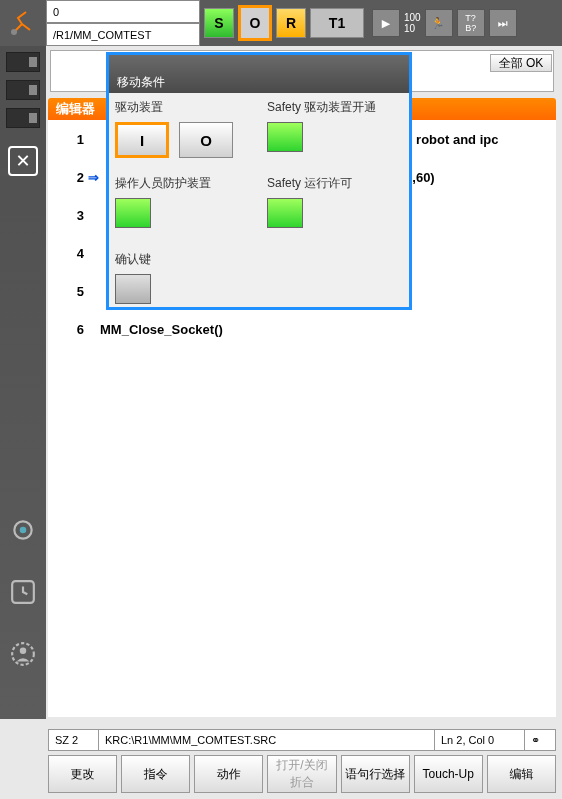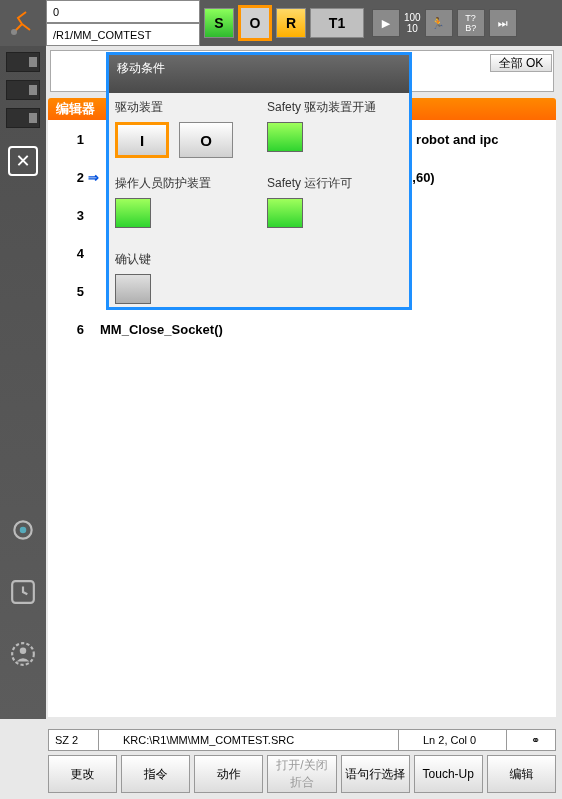--- a/index.html
+++ b/index.html
@@ -11,21 +11,21 @@
 .robot-icon { width:30px; height:30px; }
 .topbar-info { width: 154px; display:flex; flex-direction:column; }
 .topbar-info-row { flex:1; background:#fff; border:1px solid #888; font-size:11px; padding:2px 6px; display:flex; align-items:center; }
 .topbar-buttons { display:flex; gap:4px; align-items:center; padding:0 4px; }
 .sq-btn { width:30px; height:30px; border:1px solid #888; display:flex; align-items:center; justify-content:center; font-weight:bold; font-size:14px; }
 .sq-s { background: linear-gradient(#8aff5a,#2fbb2f); }
 .sq-o { background:#d0d0d0; border:3px solid #ff9500; width:34px; height:36px; }
 .sq-r { background: linear-gradient(#ffd966,#ffb000); }
 .sq-t1 { background:#c0c0c0; width:54px; }
 .topbar-right { display:flex; align-items:center; gap:4px; margin-left:4px; }
-.speed-box { color:#fff; font-size:10px; line-height:11px;text-align:center; }
+.speed-box { color:#fff; font-size:10px; line-height:11px; }
 .icon-btn { width:28px; height:28px; background:#8a8a8a; border:1px solid #555; display:flex; align-items:center; justify-content:center; color:#fff; font-size:11px; }
 
 
 .sidebar { position:absolute; top:46px; left:0; width:46px; bottom:80px; background: linear-gradient(#4f4f4f,#5c5c5c); display:flex; flex-direction:column; align-items:center; padding-top:6px; gap:8px; }
 .sb-item { width:34px; height:20px; background:#303030; border:1px solid #222; position:relative; }
 .sb-item::after { content:""; position:absolute; right:2px; top:4px; width:8px; height:10px; background:#888; }
 .sb-icon { width:34px; height:34px; display:flex; align-items:center; justify-content:center; color:#ccc; margin-top:20px; }
 .sb-close { width:30px; height:30px; border:2px solid #fff; border-radius:4px; color:#fff; font-size:18px; display:flex; align-items:center; justify-content:center; margin-top:10px; }
 
 
@@ -37,31 +37,31 @@
 .editor-header { position:absolute; top:98px; left:48px; right:6px; height:22px; background:linear-gradient(#ff8800,#ff6a00); color:#fff; font-size:13px; font-weight:bold; padding-left:8px; display:flex; align-items:center; border-radius:3px 3px 0 0; }
 
 
 .code-area { position:absolute; top:120px; left:48px; right:6px; bottom:82px; background:#fff; font-family: monospace; font-size:13px; }
 .code-line { display:flex; align-items:center; height:38px; padding-left:12px; }
 .line-num { width:24px; text-align:right; font-weight:bold; color:#000; margin-right:16px; }
 .line-arrow { color:#0050dd; font-weight:bold; margin-left:-12px; }
 .code-text { font-weight:bold; }
 
 
-.statusbar { position:absolute; bottom:48px; left:48px; right:6px; height:22px; background:#fff; border:1px solid #999; display:flex; font-size:11px;gap:18px; }
+.statusbar { position:absolute; bottom:48px; left:48px; right:6px; height:22px; background:#fff; border:1px solid #999; display:flex; font-size:11px; }
 .status-seg { border-right:1px solid #999; padding:2px 6px; display:flex; align-items:center; }
 
 
 .bottom-buttons { position:absolute; bottom:6px; left:48px; right:6px; height:38px; display:flex; gap:4px; }
 .bot-btn { flex:1; border:1px solid #999; background:linear-gradient(#fff,#ddd); font-size:12px; display:flex; align-items:center; justify-content:center; text-align:center; padding:2px; }
 .bot-btn.disabled { color:#999; }
 
 
 .popup { position:absolute; top:52px; left:106px; width:306px; height:258px; background:#f0f0f0; border:3px solid #1e90ff; }
-.popup-title { height:38px; background:linear-gradient(#6a6a6a,#4a4a4a); color:#fff; font-size:12px; padding:5px 8px; }
+.popup-title { height:38px; background:linear-gradient(#6a6a6a,#4a4a4a); color:#fff; font-size:12px; padding:19px 8px; }
 .popup-body { padding:10px 4px; position:relative; height:calc(100% - 22px); }
 .popup-section { position:absolute; }
 .sec-label { font-size:12px; color:#333; margin-bottom:6px; }
 .drive-row { display:flex; gap:10px; }
 .drive-btn { width:54px; height:36px; border:1px solid #888; background:linear-gradient(#fff,#d0d0d0); display:flex; align-items:center; justify-content:center; font-weight:bold; font-size:15px; }
 .drive-btn.selected { border:3px solid #ff9500; }
 .indicator { width:36px; height:30px; border:1px solid #666; }
 .ind-green { background:linear-gradient(#9fff5c,#2fd42f); }
 .ind-gray { background:linear-gradient(#e0e0e0,#b0b0b0); }
 </style>

